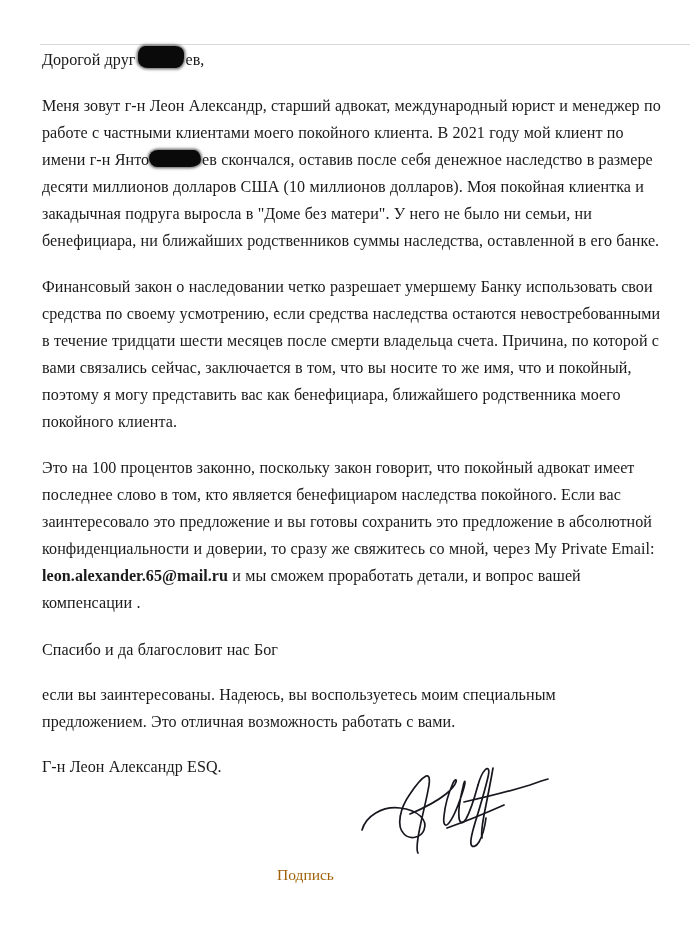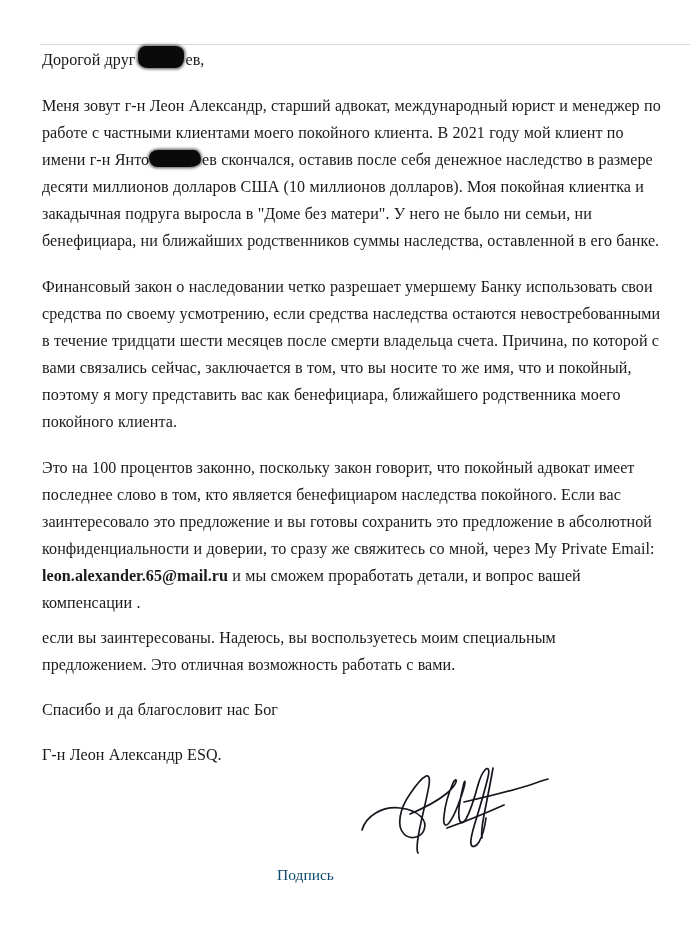--- a/index.html
+++ b/index.html
@@ -32,21 +32,21 @@
     width: 622px;
   }
   .para {
     font-size: 16.1px;
     line-height: 27px;
     text-align: left;
     margin: 0 0 19px 0;
     letter-spacing: 0.05px;
     word-spacing: 0.2px;
   }
-  .para.tight-after { margin-bottom: 8px; }
+  .para.tight-after { margin-bottom: 20px; }
   .para.salutation { }
   .para.closing { margin-bottom: 18px; }
   .para.signoff { margin-bottom: 4px; }
 
   .redaction {
     display: inline-block;
     vertical-align: -3px;
     background: #0a0a0a;
     border-radius: 7px 9px 8px 10px / 9px 7px 10px 8px;
     box-shadow: 0 0 2.5px 1.6px rgba(10,10,10,0.55);
@@ -79,43 +79,43 @@
     position: absolute;
     left: 352px;
     top: 6px;
   }
   .signature-caption {
     position: absolute;
     left: 277px;
     top: 113px;
     font-size: 15.5px;
     line-height: 20px;
-    color: #0c4a6e;
+    color: #a16207;
   }
 </style>
 </head>
 <body>
 
 <div class="page">
 
   <div class="top-rule"></div>
 
   <div class="body-col">
 
     <p class="para salutation"><span>Дорогой друг</span><span class="redaction r-salutation"></span><span>ев,</span></p>
 
     <p class="para"><span>Меня зовут г-н Леон Александр, старший адвокат, международный юрист и менеджер по работе с частными клиентами моего покойного клиента. В 2021 году мой клиент по имени г-н Янто</span><span class="redaction r-name"></span><span>ев скончался, оставив после себя денежное наследство в размере десяти миллионов долларов США (10 миллионов долларов). Моя покойная клиентка и закадычная подруга выросла в "Доме без матери". У него не было ни семьи, ни бенефициара, ни ближайших родственников суммы наследства, оставленной в его банке.</span></p>
 
     <p class="para">Финансовый закон о наследовании четко разрешает умершему Банку использовать свои средства по своему усмотрению, если средства наследства остаются невостребованными в течение тридцати шести месяцев после смерти владельца счета. Причина, по которой с вами связались сейчас, заключается в том, что вы носите то же имя, что и покойный, поэтому я могу представить вас как бенефициара, ближайшего родственника моего покойного клиента.</p>
 
     <p class="para tight-after"><span>Это на 100 процентов законно, поскольку закон говорит, что покойный адвокат имеет последнее слово в том, кто является бенефициаром наследства покойного. Если вас заинтересовало это предложение и вы готовы сохранить это предложение в абсолютной конфиденциальности и доверии, то сразу же свяжитесь со мной, через My Private Email: </span><span class="email">leon.alexander.65@mail.ru</span><span> и мы сможем проработать детали, и вопрос вашей компенсации .</span></p>
 
+    <p class="para closing">Спасибо и да благословит нас Бог</p>
+
     <p class="para closing">если вы заинтересованы. Надеюсь, вы воспользуетесь моим специальным предложением. Это отличная возможность работать с вами.</p>
-
-    <p class="para closing">Спасибо и да благословит нас Бог</p>
 
     <p class="para signoff">Г-н Леон Александр ESQ.</p>
 
   </div>
 
   <div class="signature-block">
 
     <div class="signature-mark">
       <svg width="200" height="100" viewBox="0 0 200 100" xmlns="http://www.w3.org/2000/svg" fill="none" stroke="#17171f" stroke-width="1.7" stroke-linecap="round" stroke-linejoin="round">
         <path d="M10 72 C 14 58, 30 48, 48 50 C 66 52, 76 62, 72 72 C 69 80, 58 82, 52 76 C 44 68, 48 50, 58 36 C 64 27, 70 20, 74 18 C 77 17, 78 20, 77 27 C 75 40, 70 58, 67 74 C 65 85, 64 92, 66 95"></path>

